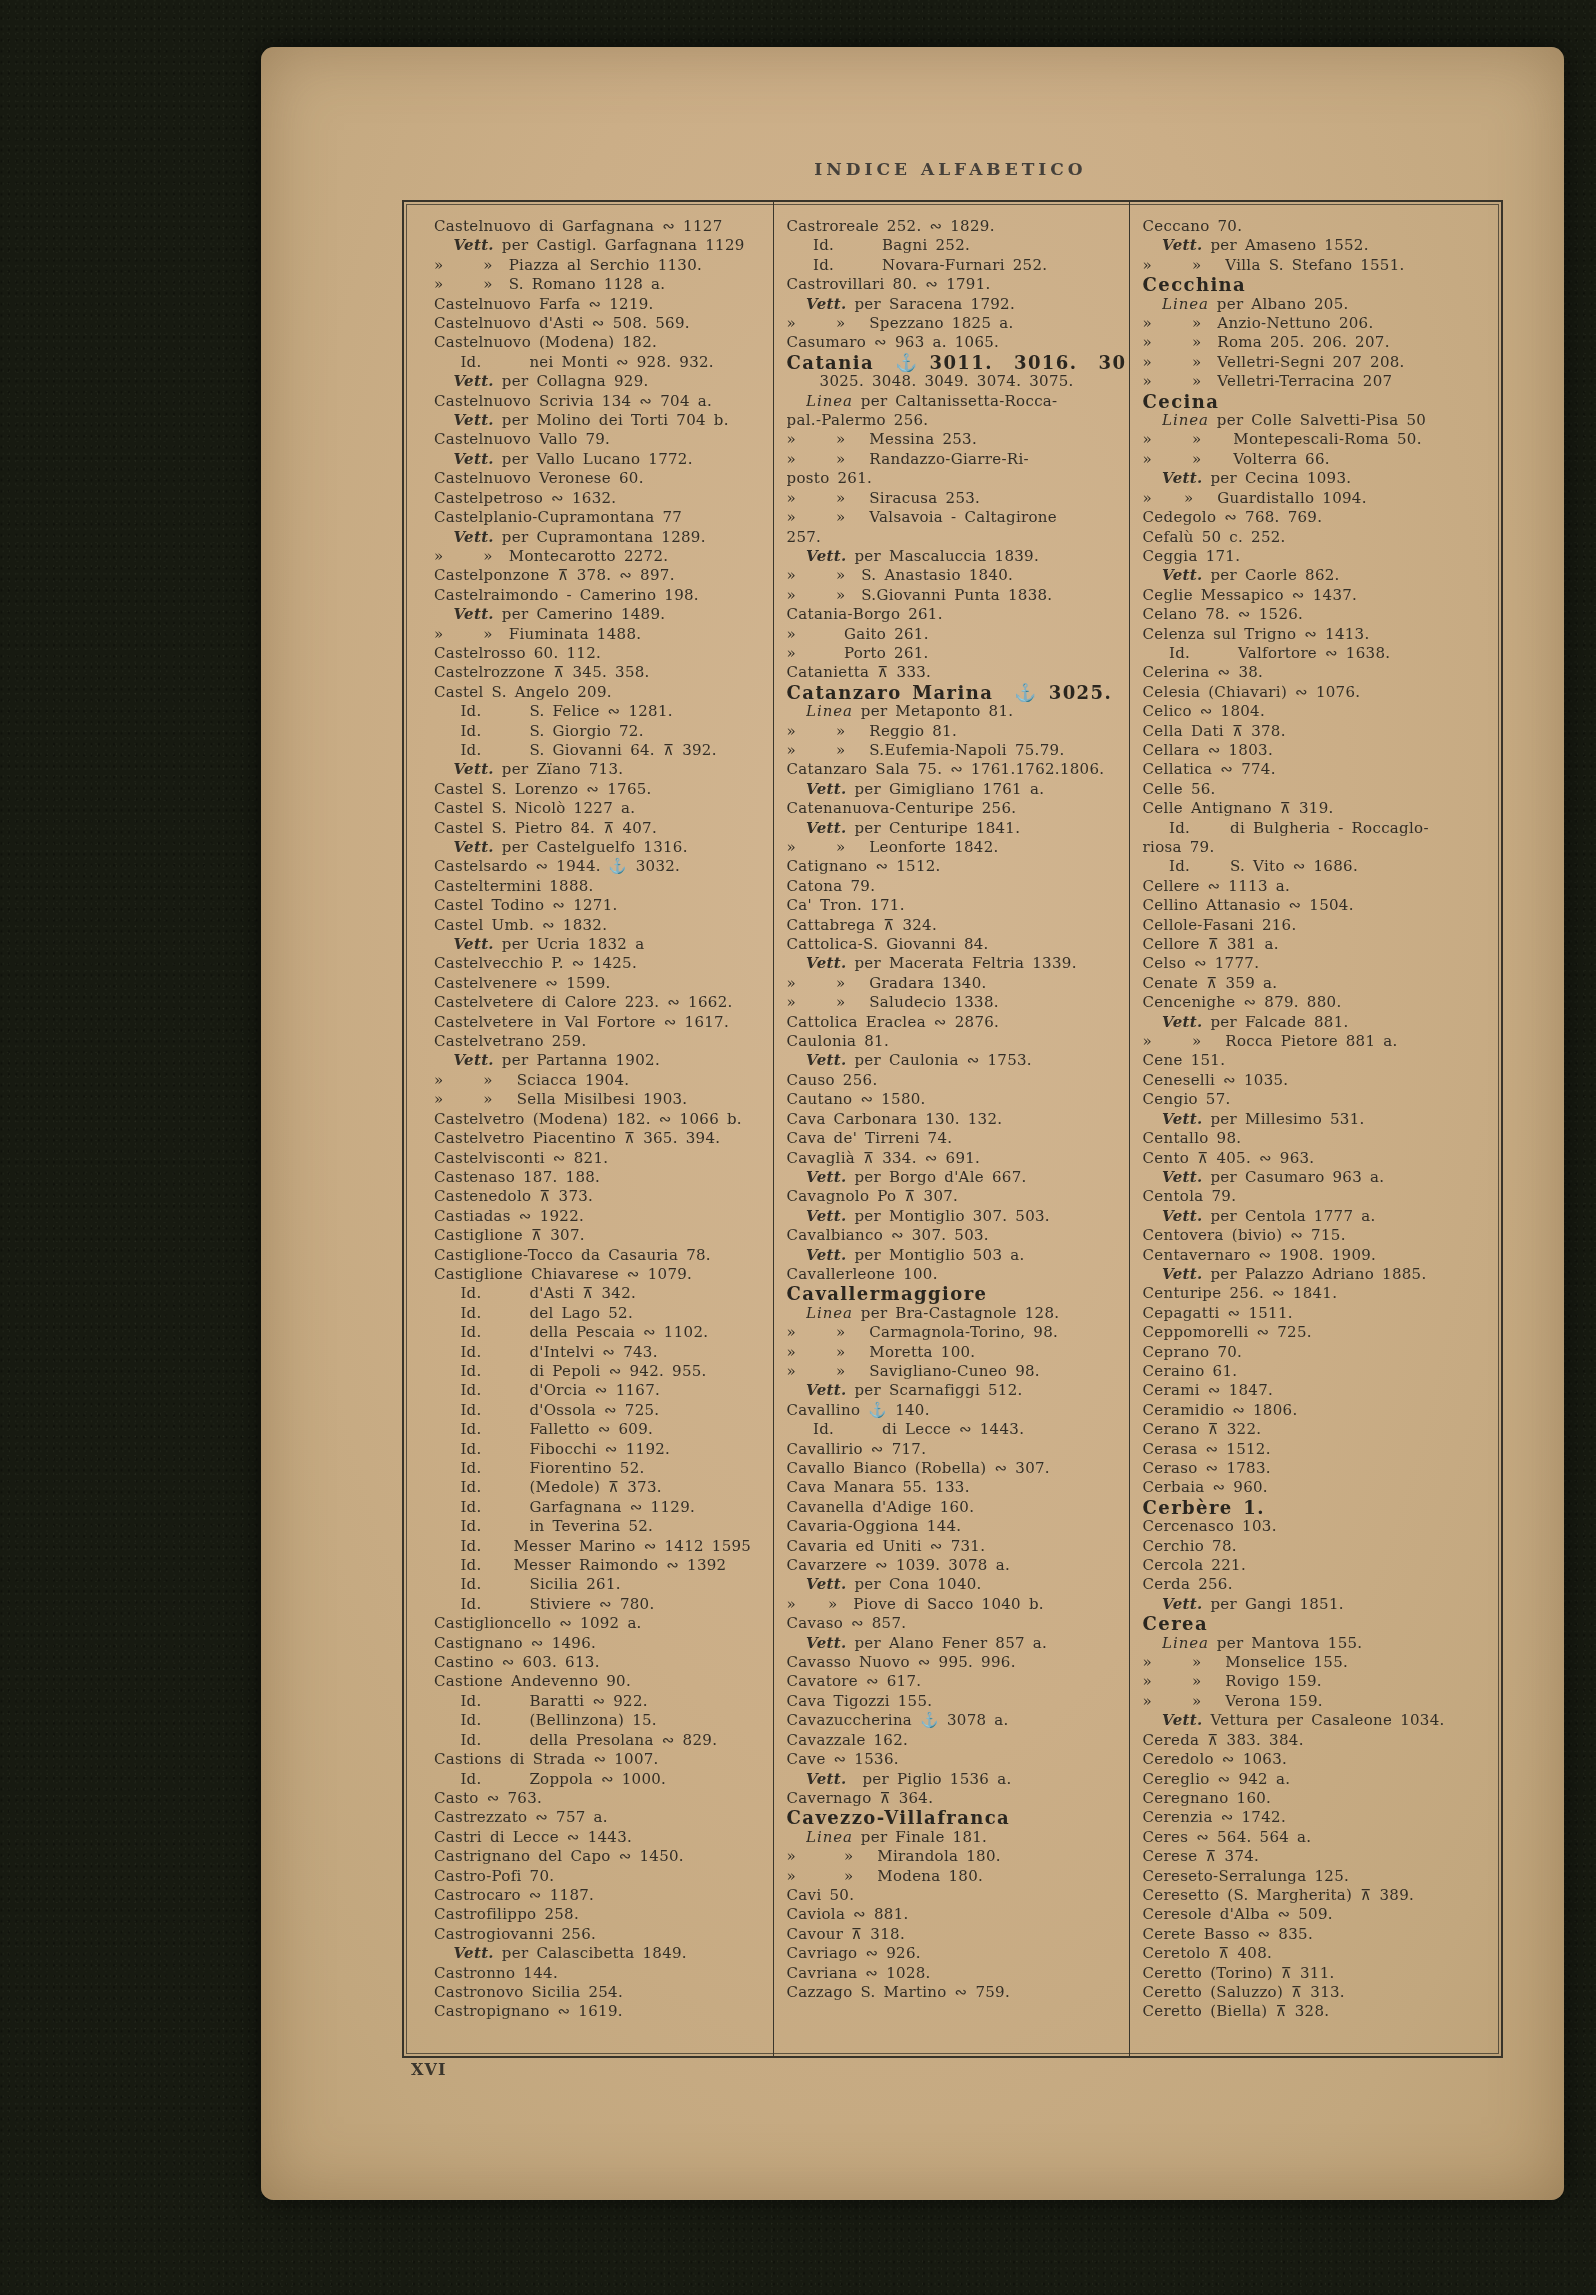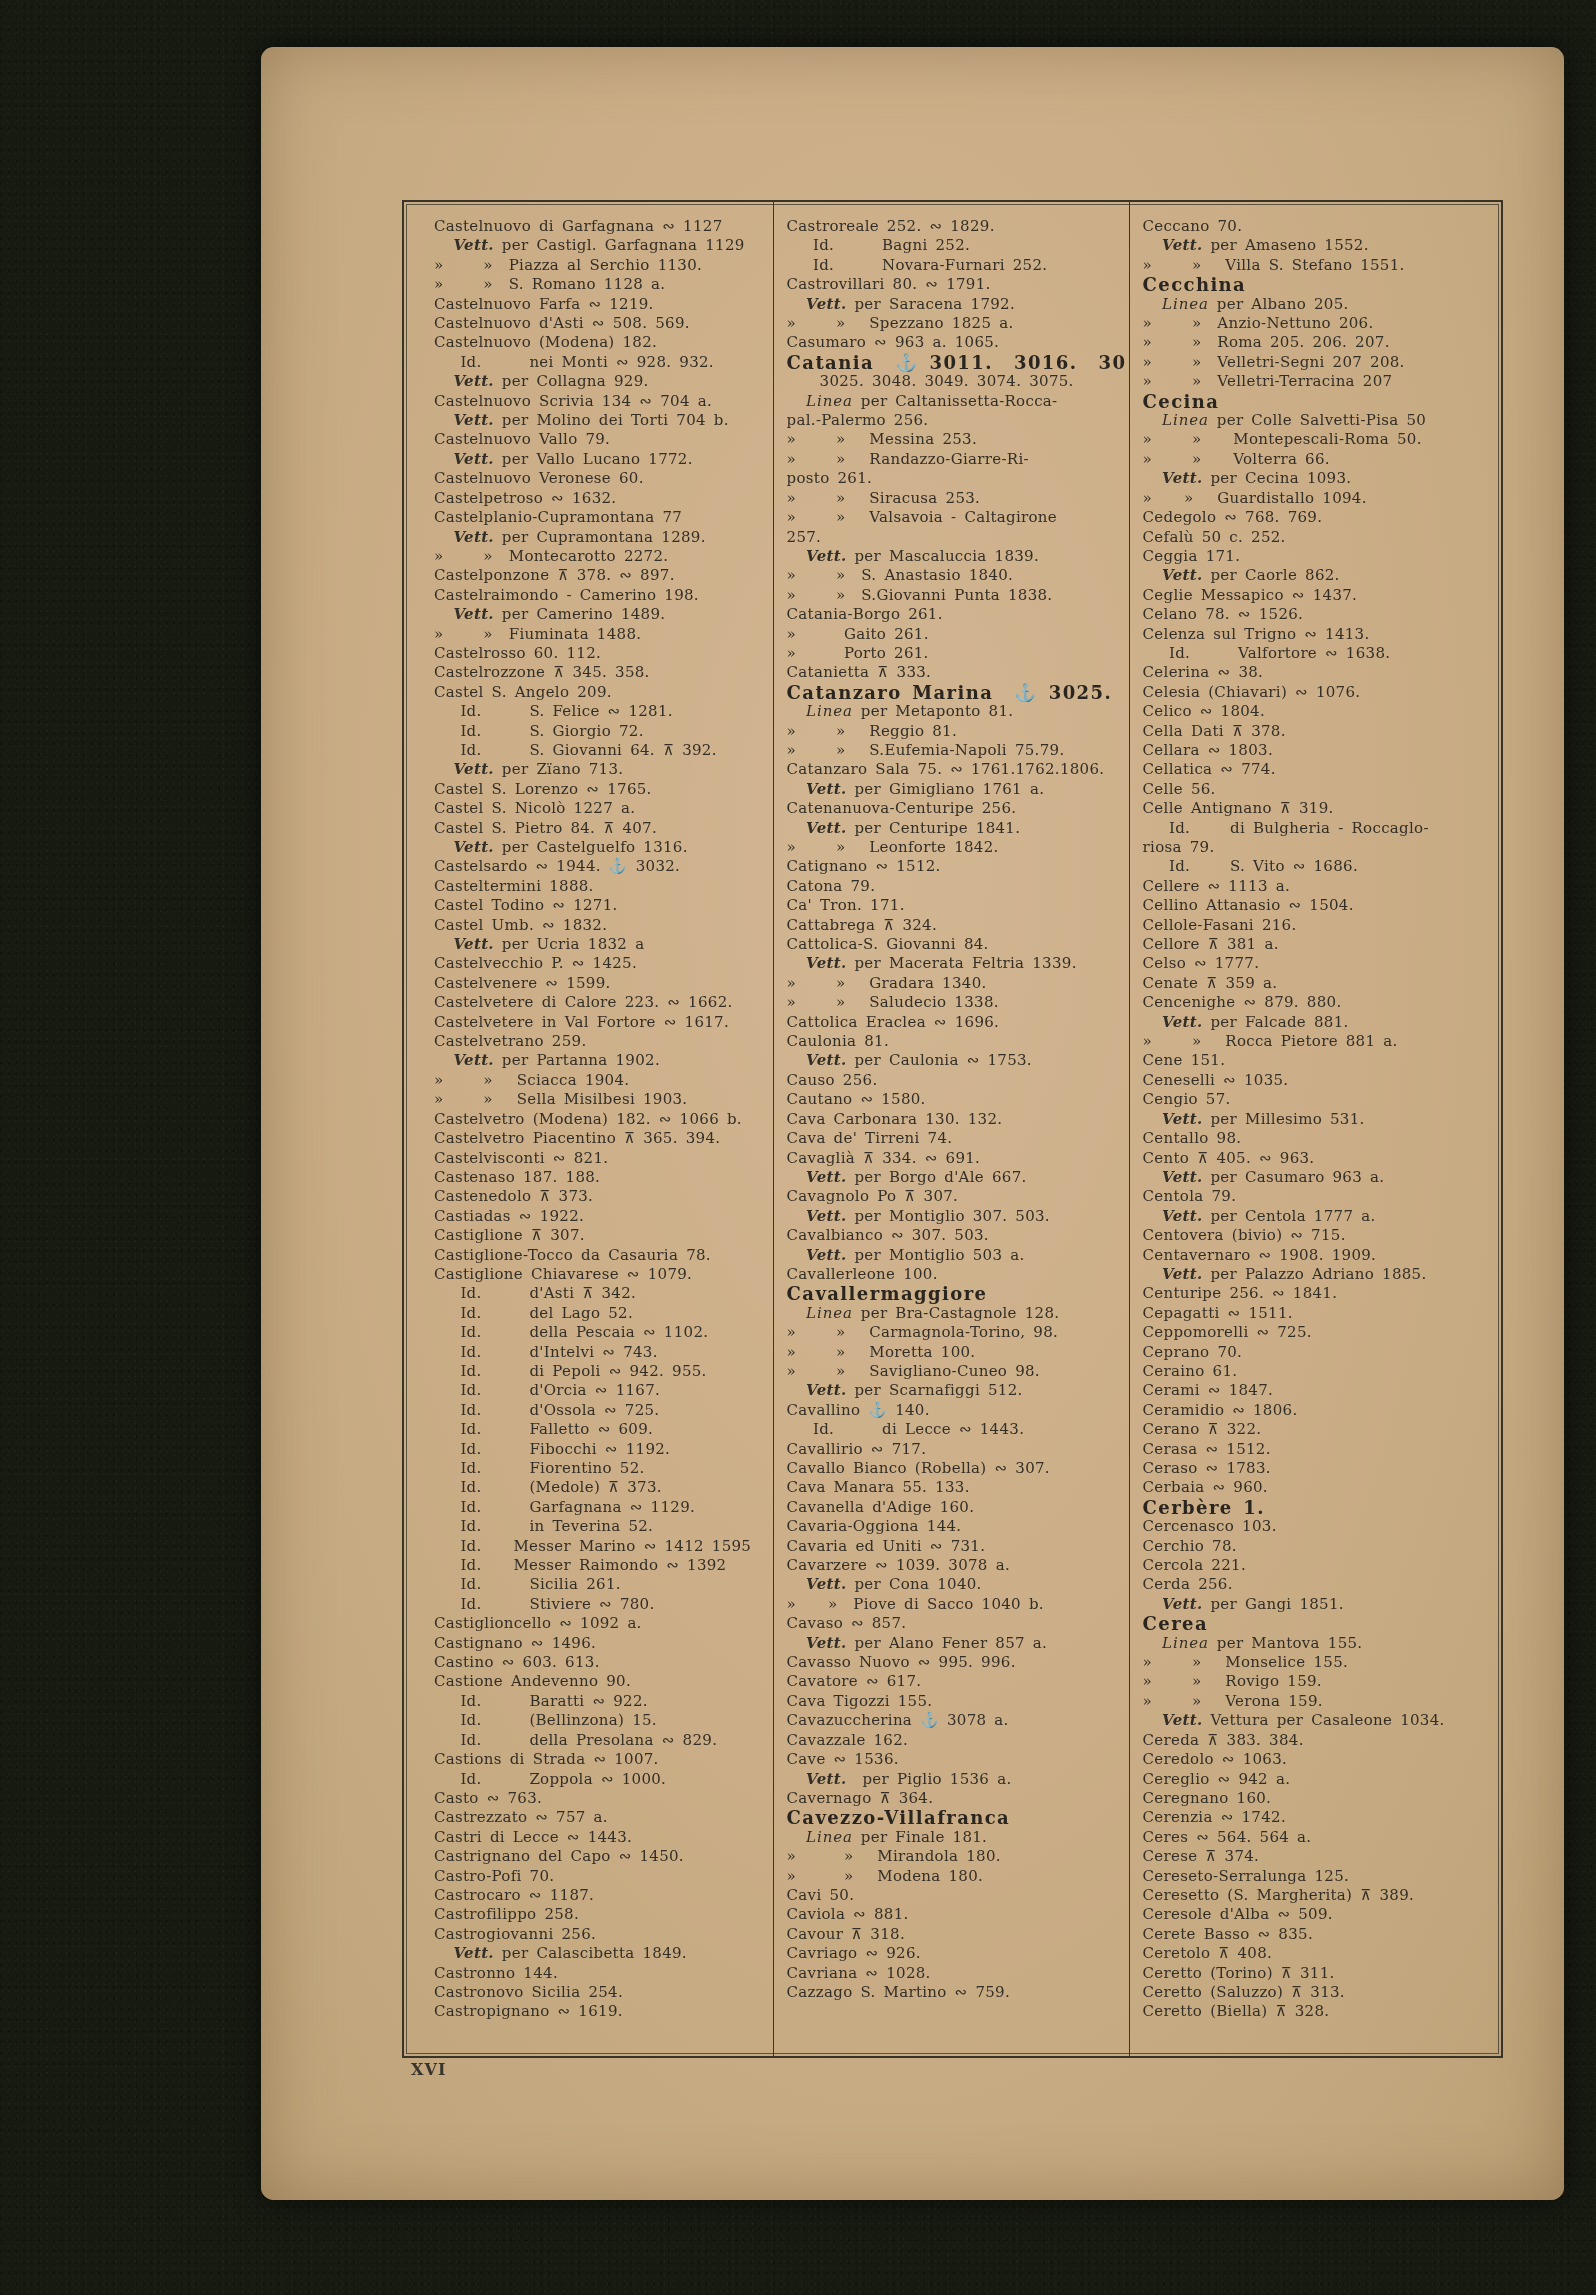--- a/index.html
+++ b/index.html
@@ -54,20 +54,21 @@
   .lead-b{font-weight:bold;}
   .page-number{
     position:absolute;left:150px;top:2013px;
     font-size:16px;font-weight:bold;color:#3a352c;letter-spacing:1.1px;
   }
 </style>
 </head>
 <body>
 
 <div class="paper">
+  <div class="page-header">INDICE ALFABETICO</div>
   <div class="frame">
     <div class="cols">
       <div class="col col-1">
           <div class="line k-e">Castelnuovo di Garfagnana ∾ 1127</div>
           <div class="line k-v"><span class="lead lead-v">Vett.</span> per Castigl. Garfagnana 1129</div>
           <div class="line k-d">»     »  Piazza al Serchio 1130.</div>
           <div class="line k-d">»     »  S. Romano 1128 a.</div>
           <div class="line k-e">Castelnuovo Farfa ∾ 1219.</div>
           <div class="line k-e">Castelnuovo d'Asti ∾ 508. 569.</div>
           <div class="line k-e">Castelnuovo (Modena) 182.</div>
@@ -193,21 +194,21 @@
           <div class="line k-v"><span class="lead lead-v">Vett.</span> per Centuripe 1841.</div>
           <div class="line k-d">»     »   Leonforte 1842.</div>
           <div class="line k-e">Catignano ∾ 1512.</div>
           <div class="line k-e">Catona 79.</div>
           <div class="line k-e">Ca' Tron. 171.</div>
           <div class="line k-e">Cattabrega ⊼ 324.</div>
           <div class="line k-e">Cattolica-S. Giovanni 84.</div>
           <div class="line k-v"><span class="lead lead-v">Vett.</span> per Macerata Feltria 1339.</div>
           <div class="line k-d">»     »   Gradara 1340.</div>
           <div class="line k-d">»     »   Saludecio 1338.</div>
-          <div class="line k-e">Cattolica Eraclea ∾ 1696.</div>
+          <div class="line k-e">Cattolica Eraclea ∾ 2876.</div>
           <div class="line k-e">Caulonia 81.</div>
           <div class="line k-v"><span class="lead lead-v">Vett.</span> per Caulonia ∾ 1753.</div>
           <div class="line k-e">Causo 256.</div>
           <div class="line k-e">Cautano ∾ 1580.</div>
           <div class="line k-e">Cava Carbonara 130. 132.</div>
           <div class="line k-e">Cava de' Tirreni 74.</div>
           <div class="line k-e">Cavaglià ⊼ 334. ∾ 691.</div>
           <div class="line k-v"><span class="lead lead-v">Vett.</span> per Borgo d'Ale 667.</div>
           <div class="line k-e">Cavagnolo Po ⊼ 307.</div>
           <div class="line k-v"><span class="lead lead-v">Vett.</span> per Montiglio 307. 503.</div>

